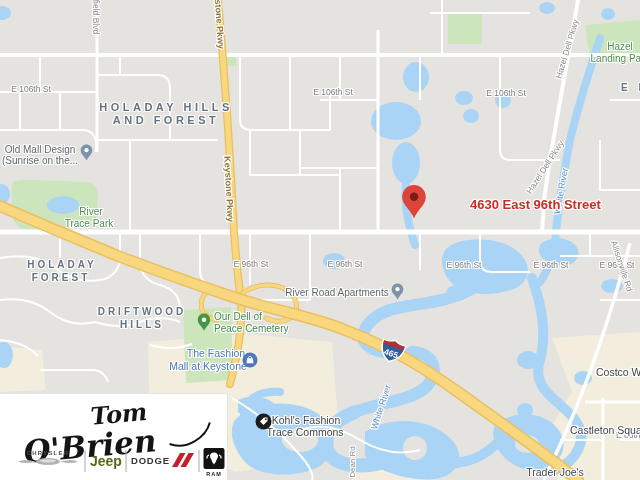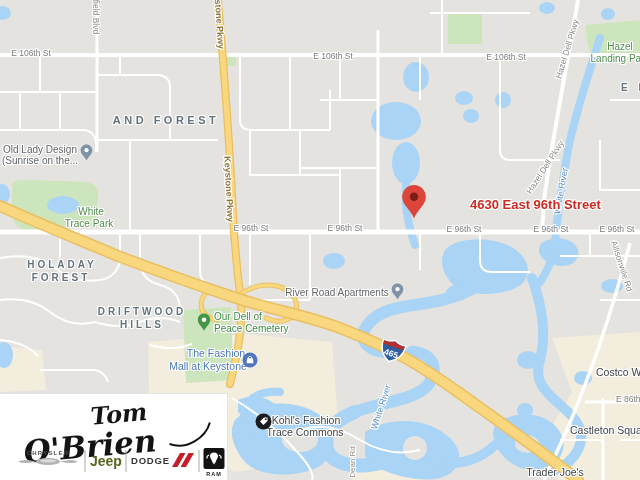--- a/index.html
+++ b/index.html
@@ -3,21 +3,21 @@
 <meta charset="utf-8">
 <style>
   html,body{margin:0;padding:0;background:#fff;}
   .stage{position:relative;width:640px;height:480px;overflow:hidden;
          font-family:"Liberation Sans",sans-serif;background:#e5e3df;}
   .map-svg{position:absolute;left:0;top:0;}
   .lbl{position:absolute;white-space:nowrap;transform:translate(-50%,-50%);
        text-shadow:1px 0 0 #fff,-1px 0 0 #fff,0 1px 0 #fff,0 -1px 0 #fff,
                    1px 1px 0 #fff,-1px -1px 0 #fff,1px -1px 0 #fff,-1px 1px 0 #fff;}
   .lbl-left{transform:translate(0,-50%);}
-  .street{font-size:8.5px;color:#7b7b7b;}
+  .street{font-size:8.5px;color:#7b7b7b;margin-top:36px;}
   .road-gold{font-size:9px;color:#8f7434;font-weight:bold;}
   .road-gray{font-size:8.5px;color:#8a8a8a;}
   .water-lbl{font-size:9px;color:#5b8fc7;}
   .nbhd{font-size:10px;color:#64727d;letter-spacing:3px;font-weight:bold;}
   .nbhd-lg{font-size:11px;letter-spacing:3.5px;}
   .park-lbl{font-size:10px;color:#4e8c4c;}
   .poi-dark{font-size:10px;color:#616569;}
   .poi-blue{font-size:10.5px;color:#4c77bb;}
   .retail{font-size:10.5px;color:#3f4347;}
   .addr{font-size:13px;font-weight:bold;color:#cb2b23;padding-left:46px;}
@@ -175,35 +175,36 @@
   <div class="lbl road-gold" style="left:219px;top:16px;transform:translate(-50%,-50%) rotate(86deg)">Keystone Pkwy</div>
   <div class="lbl road-gold" style="left:229px;top:189px;transform:translate(-50%,-50%) rotate(87deg)">Keystone Pkwy</div>
   <div class="lbl road-gray" style="left:96px;top:17px;transform:translate(-50%,-50%) rotate(90deg)">field Blvd</div>
   <div class="lbl road-gray" style="left:567px;top:49px;transform:translate(-50%,-50%) rotate(-73deg)">Hazel Dell Pkwy</div>
   <div class="lbl road-gray" style="left:545px;top:167px;transform:translate(-50%,-50%) rotate(-57deg)">Hazel Dell Pkwy</div>
   <div class="lbl road-gray" style="left:622px;top:266px;transform:translate(-50%,-50%) rotate(72deg)">Allisonville Rd</div>
   <div class="lbl road-gray" style="left:352px;top:462px;transform:translate(-50%,-50%) rotate(-90deg);font-size:8px">Dean Rd</div>
   <div class="lbl water-lbl" style="left:561px;top:191px;transform:translate(-50%,-50%) rotate(-80deg)">White River</div>
   <div class="lbl water-lbl" style="left:381px;top:407px;transform:translate(-50%,-50%) rotate(-72deg)">White River</div>
 
+  <div class="lbl nbhd nbhd-lg" style="left:166px;top:107px">HOLADAY HILLS</div>
   <div class="lbl nbhd nbhd-lg" style="left:166px;top:120px">AND FOREST</div>
   <div class="lbl nbhd" style="left:62px;top:264px">HOLADAY</div>
   <div class="lbl nbhd" style="left:61px;top:277px">FOREST</div>
   <div class="lbl nbhd" style="left:142px;top:311px">DRIFTWOOD</div>
   <div class="lbl nbhd" style="left:142px;top:324px">HILLS</div>
   <div class="lbl nbhd lbl-left" style="left:621px;top:87px;letter-spacing:4px">E L</div>
 
-  <div class="lbl park-lbl" style="left:91px;top:211px">White</div>
+  <div class="lbl park-lbl" style="left:91px;top:211px">River</div>
   <div class="lbl park-lbl" style="left:89px;top:223px">Trace Park</div>
   <div class="lbl park-lbl" style="left:620px;top:46px">Hazel</div>
   <div class="lbl park-lbl" style="left:620px;top:58px">Landing Park</div>
   <div class="lbl park-lbl lbl-left" style="left:214px;top:316px;color:#3d8a43">Our Dell of</div>
   <div class="lbl park-lbl lbl-left" style="left:214px;top:328px;color:#3d8a43">Peace Cemetery</div>
 
-  <div class="lbl poi-dark" style="left:40px;top:149px">Old Lady Design</div>
+  <div class="lbl poi-dark" style="left:40px;top:149px">Old Mall Design</div>
   <div class="lbl poi-dark" style="left:40px;top:160px">(Sunrise on the...</div>
   <div class="lbl poi-dark" style="left:337px;top:292px">River Road Apartments</div>
 
   <div class="lbl poi-blue" style="left:216px;top:353px">The Fashion</div>
   <div class="lbl poi-blue" style="left:208px;top:366px">Mall at Keystone</div>
 
   <div class="lbl retail" style="left:306px;top:420px">Kohl's Fashion</div>
   <div class="lbl retail" style="left:305px;top:432px">Trace Commons</div>
   <div class="lbl retail lbl-left" style="left:596px;top:372px">Costco Wholesale</div>
   <div class="lbl retail lbl-left" style="left:570px;top:430px">Castleton Square</div>

